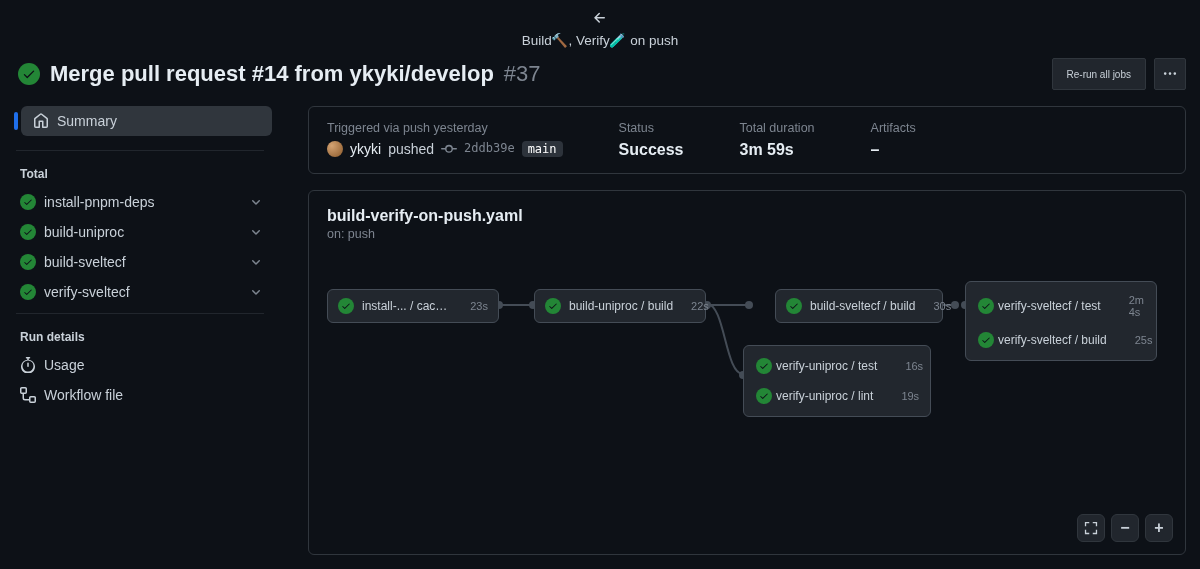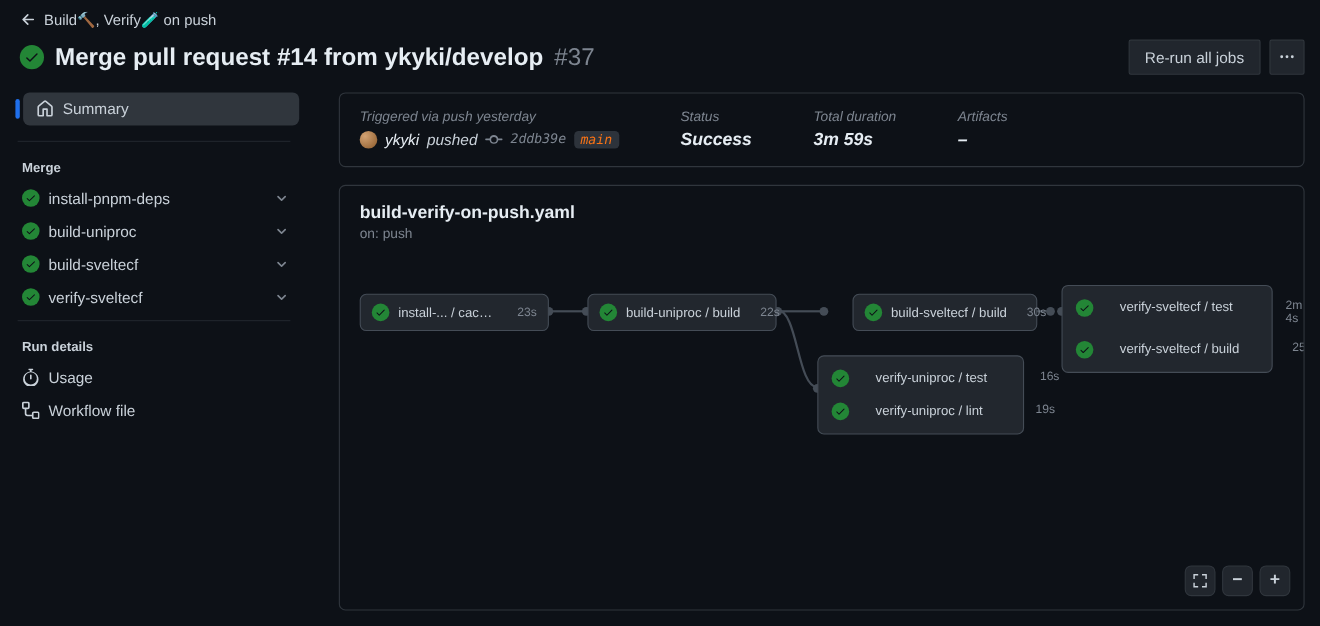--- a/index.html
+++ b/index.html
@@ -23,20 +23,21 @@
     }
     .header-top {
       padding: 10px 18px 0 18px;
     }
     .breadcrumb {
       display: flex;
       align-items: center;
       gap: 6px;
       font-size: 13.5px;
       color: #c9d1d9;
+      flex-direction: column;
     }
     .breadcrumb svg { fill: #c9d1d9; }
     .title-row {
       display: flex;
       align-items: center;
       justify-content: space-between;
       padding: 10px 14px 16px 18px;
     }
     .title-left {
       display: flex;
@@ -55,21 +56,21 @@
     }
     .title-actions {
       display: flex;
       gap: 8px;
     }
     .btn {
       background: #21262d;
       border: 1px solid #30363d;
       color: #c9d1d9;
       border-radius: 2px;
-      font-size: 14px;
+      font-size: 10px;
       padding: 6px 14px;
       cursor: pointer;
       font-weight: 500;
     }
     .btn-icon {
       padding: 4px 8px;
       display: flex;
       align-items: center;
       justify-content: center;
       width: 32px;
@@ -174,21 +175,20 @@
       border: 1px solid #30363d;
       border-radius: 6px;
       padding: 14px 18px;
       display: flex;
       gap: 56px;
     }
     .meta-block {
       display: flex;
       flex-direction: column;
       gap: 6px;
-      font-style: italic;
     }
     .meta-label {
       font-size: 12.5px;
       color: #7d8590;
     }
     .meta-value {
       font-size: 16px;
       font-weight: 600;
       color: #e6edf3;
     }
@@ -207,21 +207,21 @@
     }
     .commit-hash {
       font-family: ui-monospace, SFMono-Regular, monospace;
       font-size: 12px;
       color: #7d8590;
     }
     .branch-tag {
       font-family: ui-monospace, SFMono-Regular, monospace;
       font-size: 12px;
       background: #2d333b;
-      color: #f97316;
+      color: #ffffff;
       padding: 1px 6px;
       border-radius: 4px;
     }
     .commit-icon { color: #7d8590; }
     .graph-panel {
       border: 1px solid #30363d;
       border-radius: 6px;
       flex: 1;
       position: relative;
       overflow: hidden;
@@ -273,21 +273,22 @@
       background: #22272e;
       border: 1px solid #444c56;
       border-radius: 6px;
       padding: 6px;
       display: flex;
       flex-direction: column;
       gap: 2px;
     }
     .node-row {
       display: flex;
-      gap: 24px;
+      align-items: center;
+      gap: 4px;
       padding: 6px 6px;
       font-size: 12px;
     }
     .node-row .time {
       color: #7d8590;
       font-size: 11px;
       margin-left: auto;
       padding-left: 24px;
     }
     .node-row .nlabel {
@@ -365,21 +366,21 @@
     <div class="sidebar">
       <div class="side-section">
         <div class="side-item selected">
           <svg width="16" height="16" viewBox="0 0 16 16" fill="#c9d1d9">
               <path d="M8.156 1.835a.25.25 0 00-.312 0l-5.25 4.2a.25.25 0 00-.094.196v7.019c0 .138.112.25.25.25H5.5V8.25a.75.75 0 01.75-.75h3.5a.75.75 0 01.75.75v5.25h2.75a.25.25 0 00.25-.25V6.23a.25.25 0 00-.094-.196l-5.25-4.2zM6.906.664a1.75 1.75 0 012.187 0l5.25 4.2c.415.332.657.835.657 1.367v7.019A1.75 1.75 0 0113.25 15h-3.5a.75.75 0 01-.75-.75V9H7v5.25a.75.75 0 01-.75.75h-3.5A1.75 1.75 0 011 13.25V6.23c0-.531.242-1.034.657-1.366l5.25-4.2z"></path>
             </svg>
           <span>Summary</span>
         </div>
       </div>
       <hr class="hr">
-      <div class="side-head">Merge</div>
+      <div class="side-head">Total</div>
 
       <div class="side-job">
         <span class="check-circle">
             <svg viewBox="0 0 16 16">
               <path d="M13.78 4.22a.75.75 0 010 1.06l-7.25 7.25a.75.75 0 01-1.06 0L2.22 9.28a.75.75 0 011.06-1.06L6 10.94l6.72-6.72a.75.75 0 011.06 0z"></path>
             </svg>
           </span>
         <span class="label">install-pnpm-deps</span>
         <svg class="chevron" width="16" height="16" viewBox="0 0 16 16" fill="currentColor">
             <path d="M4.22 6.22a.75.75 0 011.06 0L8 8.94l2.72-2.72a.75.75 0 111.06 1.06l-3.25 3.25a.75.75 0 01-1.06 0L4.22 7.28a.75.75 0 010-1.06z"></path>

